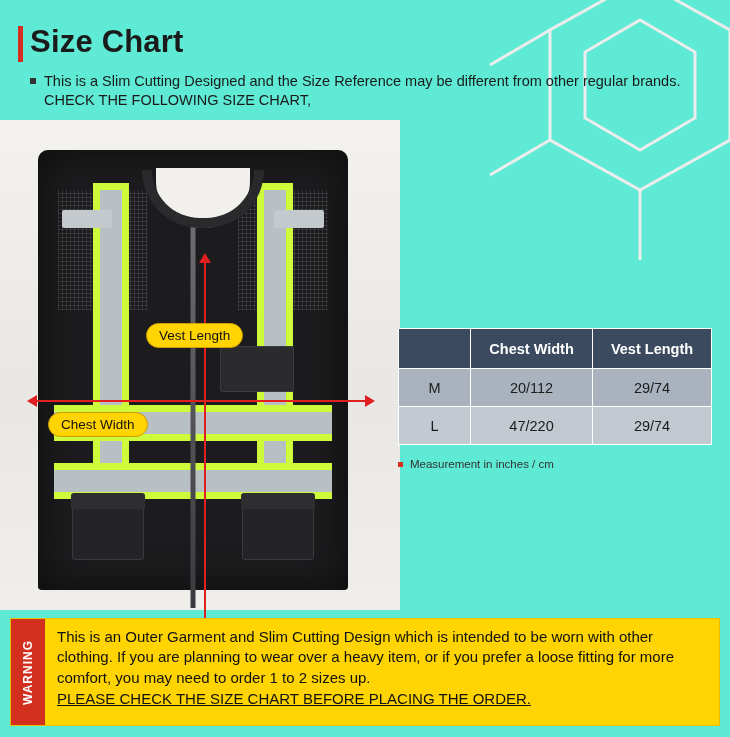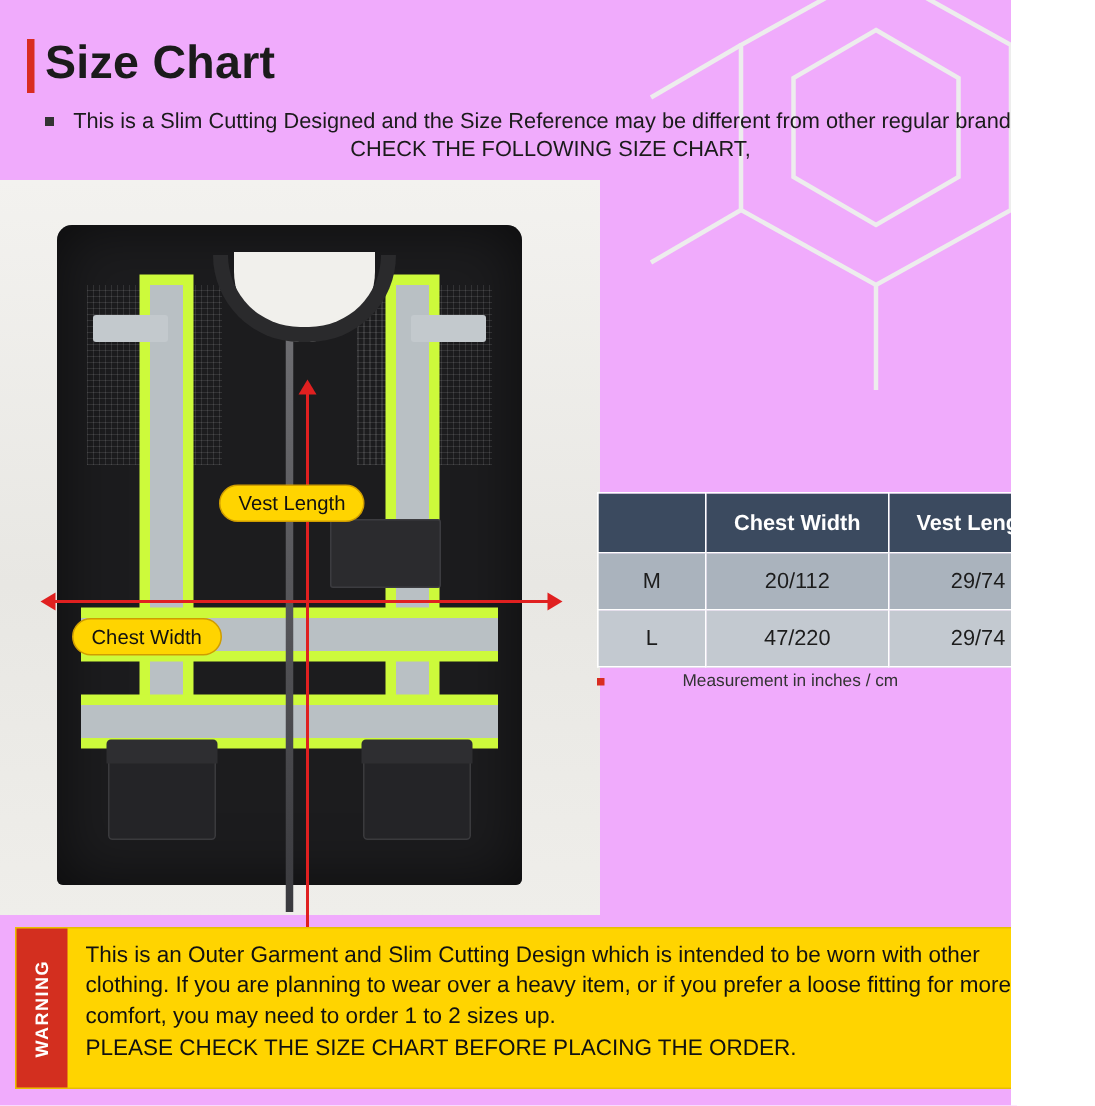--- a/index.html
+++ b/index.html
@@ -5,22 +5,22 @@
   * { box-sizing: border-box; }
   html, body {
     margin: 0; padding: 0;
     width: 730px; height: 737px;
     font-family: "Liberation Sans", sans-serif;
     background: #ffffff;
     overflow: hidden;
   }
   #page {
     position: relative;
-    width: 674px; height: 737px;
-    background: #f0abfc;
+    width: 730px; height: 737px;
+    background: #5eead4;
     overflow: hidden;
   }
 
   
   .bg-deco {
     position: absolute;
     top: 0; right: 0;
     width: 330px; height: 330px;
     pointer-events: none;
   }
@@ -39,21 +39,20 @@
     font-weight: bold;
     color: #1b1b1b;
     letter-spacing: 0.2px;
   }
   .bullet-row {
     position: absolute;
     left: 30px; top: 72px;
     width: 660px;
     display: flex;
     align-items: flex-start;
-    text-align: center;
   }
   .bullet-sq {
     width: 6px; height: 6px;
     background: #333;
     margin: 6px 8px 0 0;
     flex: 0 0 auto;
   }
   .bullet-text {
     font-size: 14.5px;
     line-height: 1.32;
@@ -246,26 +245,25 @@
   tbody td {
     height: 38px;
     text-align: center;
     border: 1px solid #ffffff;
     color: #1c1c1c;
     font-size: 14.5px;
   }
   tbody tr:nth-child(odd) td  { background: #aab3bd; }
   tbody tr:nth-child(even) td { background: #c3c9d0; }
   .note {
-    margin-top: 3px;
+    margin-top: 13px;
     font-size: 11.5px;
     color: #333;
     display: flex;
     align-items: center;
-    gap: 45px;
   }
   .note-sq {
     width: 5px; height: 5px;
     background: #d92c20;
     margin-right: 7px;
   }
 
   
   .warning {
     position: absolute;
@@ -292,20 +290,21 @@
     transform: rotate(180deg);
   }
   .warning-text {
     flex: 1;
     padding: 8px 10px 6px 12px;
     font-size: 15px;
     line-height: 1.36;
     color: #111;
   }
   .warning-text .last {
+    text-decoration: underline;
     display: inline-block;
     margin-top: 1px;
   }
 </style>
 </head>
 <body>
 
 <div id="page">
 
   <svg class="bg-deco" viewBox="0 0 330 330" xmlns="http://www.w3.org/2000/svg">

